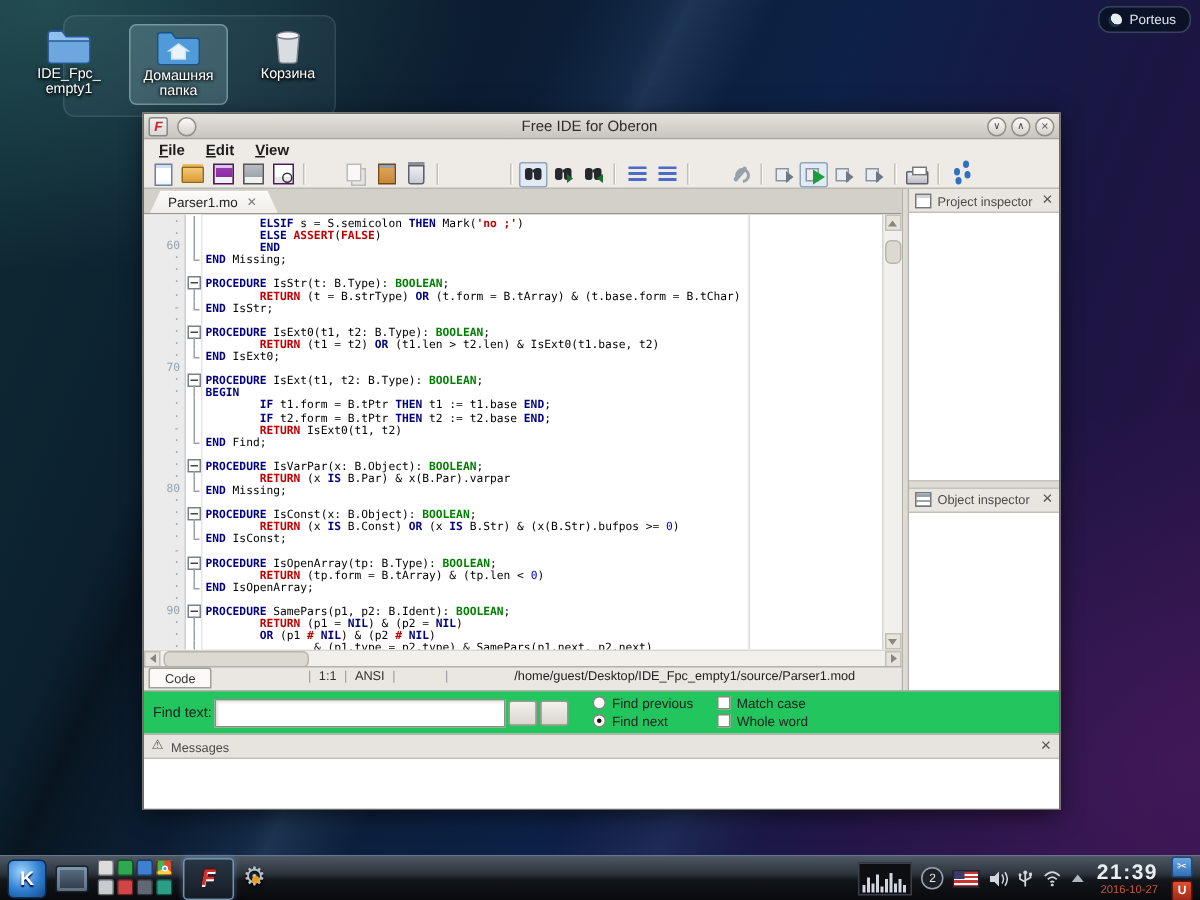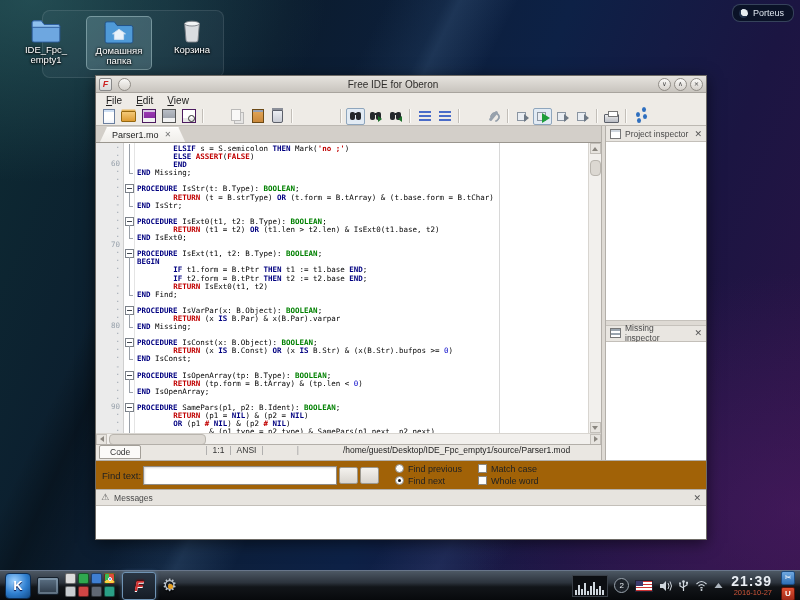--- a/index.html
+++ b/index.html
@@ -28,21 +28,21 @@
   #osbadge .moon{width:9px;height:9px;border-radius:50%;background:radial-gradient(circle at 65% 35%, #e8edf2 48%, #20304a 52%);}
   #osbadge .t{color:#dde5ee;font-size:9px;}
 
   
   #win{position:absolute;left:95px;top:75px;width:612px;height:465px;background:#eeebe6;border:1px solid #6e6b66;box-shadow:0 3px 14px rgba(0,0,0,.55);display:flex;flex-direction:column;box-sizing:border-box;}
   #titlebar{height:16px;background:linear-gradient(#e6e3de,#c8c4be);display:flex;align-items:center;padding:0 3px;border-bottom:1px solid #a8a49e;flex:0 0 auto;}
   .applogo{width:11px;height:11px;background:linear-gradient(#f2f2f2,#d8d8d8);border:1px solid #888;border-radius:2px;color:#c22;font-weight:bold;font-style:italic;font-size:9px;line-height:10px;text-align:center;margin-right:3px;}
   .wbtn{width:11px;height:11px;border-radius:50%;background:linear-gradient(#fbfaf8,#d5d1cb);border:1px solid #918d87;display:flex;align-items:center;justify-content:center;font-size:6.5px;color:#444;margin-left:3px;font-family:"DejaVu Sans",sans-serif;line-height:1;}
   #titletext{flex:1;text-align:center;font-size:10px;color:#2e2c2a;}
   #menubar{height:14px;display:flex;align-items:center;background:#eeebe6;padding-left:4px;gap:2px;flex:0 0 auto;}
-  .menu-item{font-size:10px;color:#1c1c1c;padding:4px 6px;display:inline-block;}
+  .menu-item{font-size:10px;color:#1c1c1c;padding:4px 6px;display:inline-block;font-weight:bold;}
   .menu-item::first-letter{text-decoration:underline;}
   #toolbar{height:18px;display:flex;align-items:center;background:#eeebe6;border-bottom:1px solid #bcb8b2;padding:0 3px;gap:1px;flex:0 0 auto;}
   .tbsep{width:1px;height:14px;background:#c2beb8;border-right:1px solid #fbfaf7;margin:0 3px;}
   .tbi{width:19px;height:17px;display:flex;align-items:center;justify-content:center;position:relative;border:1px solid transparent;border-radius:2px;box-sizing:border-box;}
   .tbi.act{border-color:#8fa6bd;background:#e2ebf4;}
   .tbi i{font-style:normal;}
   
   .i-new-file i{width:10px;height:13px;background:linear-gradient(#fff 70%,#eef2fa);border:1px solid #6b7f9e;box-shadow:inset 0 2px 0 #cfe0f4;}
   .i-open-folder i{width:13px;height:9px;background:linear-gradient(#f4c979,#dd9c33);border:1px solid #96680f;border-radius:1px;box-shadow:0 -2px 0 -0.5px #e7b457;}
   .i-save i,.i-save-all i,.i-save-as i{width:12px;height:12px;border:1px solid #4c1a5e;background:linear-gradient(#a13cb8,#7b2496);box-shadow:inset 0 -4px 0 #f2f2f2, inset 3px 4px 0 -2px #d9c7e4;}
@@ -119,21 +119,21 @@
   .panelhdr .t{flex:1;font-size:8.5px;color:#4a4a4a;}
   .panelhdr .x{font-size:9px;color:#555;font-family:"DejaVu Sans",sans-serif;}
   .ph-icon{width:9px;height:8px;border:1px solid #777;background:#fff;box-shadow:inset 0 2px 0 #cfd6de;}
   .ph-icon2{width:9px;height:8px;border:1px solid #777;background:repeating-linear-gradient(#9aa4ae 0 2px,#fff 2px 4px);}
   .panelbody{background:#fff;}
   #projbody{flex:1.5;}
   #splith{height:4px;background:#dedad4;border-top:1px solid #c6c2bc;border-bottom:1px solid #c6c2bc;}
   #objbody{flex:1;}
 
   
-  #findbar{flex:0 0 28px;background:#a16207;border-top:1px solid #b3afa9;display:flex;align-items:center;padding:0 6px;gap:2px;}
+  #findbar{flex:0 0 28px;background:#22c55e;border-top:1px solid #b3afa9;display:flex;align-items:center;padding:0 6px;gap:2px;}
   #findlabel{font-size:9.5px;color:#222;}
   #findinput{width:188px;height:15px;background:#fff;border:1px solid #8f8b85;box-shadow:inset 1px 1px 2px rgba(0,0,0,.15);}
   .fbtn{width:17px;height:15px;background:linear-gradient(#f4f2ee,#d9d5cf);border:1px solid #9c988f;border-radius:2px;}
   .optcol{display:flex;flex-direction:column;justify-content:center;gap:2px;margin-left:14px;}
   .optrow{display:flex;gap:4px;font-size:9px;color:#222;}
   .radio{width:9px;height:9px;border-radius:50%;background:#fdfdfc;border:1px solid #8a867f;box-sizing:border-box;position:relative;}
   .radio.on::after{content:"";position:absolute;left:2px;top:2px;width:3px;height:3px;border-radius:50%;background:#111;}
   .check{width:9px;height:9px;background:#fdfdfc;border:1px solid #8a867f;box-sizing:border-box;}
 
   
@@ -517,21 +517,21 @@
       <div id="rightcol">
         <div class="panelhdr">
           <span class="ph-icon"></span>
           <span class="t">Project inspector</span>
           <span class="x">✕</span>
         </div>
         <div id="projbody" class="panelbody"></div>
         <div id="splith"></div>
         <div class="panelhdr">
           <span class="ph-icon2"></span>
-          <span class="t">Missing inspector</span>
+          <span class="t">Object inspector</span>
           <span class="x">✕</span>
         </div>
         <div id="objbody" class="panelbody"></div>
       </div>
     </div>
 
     <div id="findbar">
       <span id="findlabel">Find text:</span>
       <input id="findinput" value="" style="">
       <span class="fbtn"></span>

